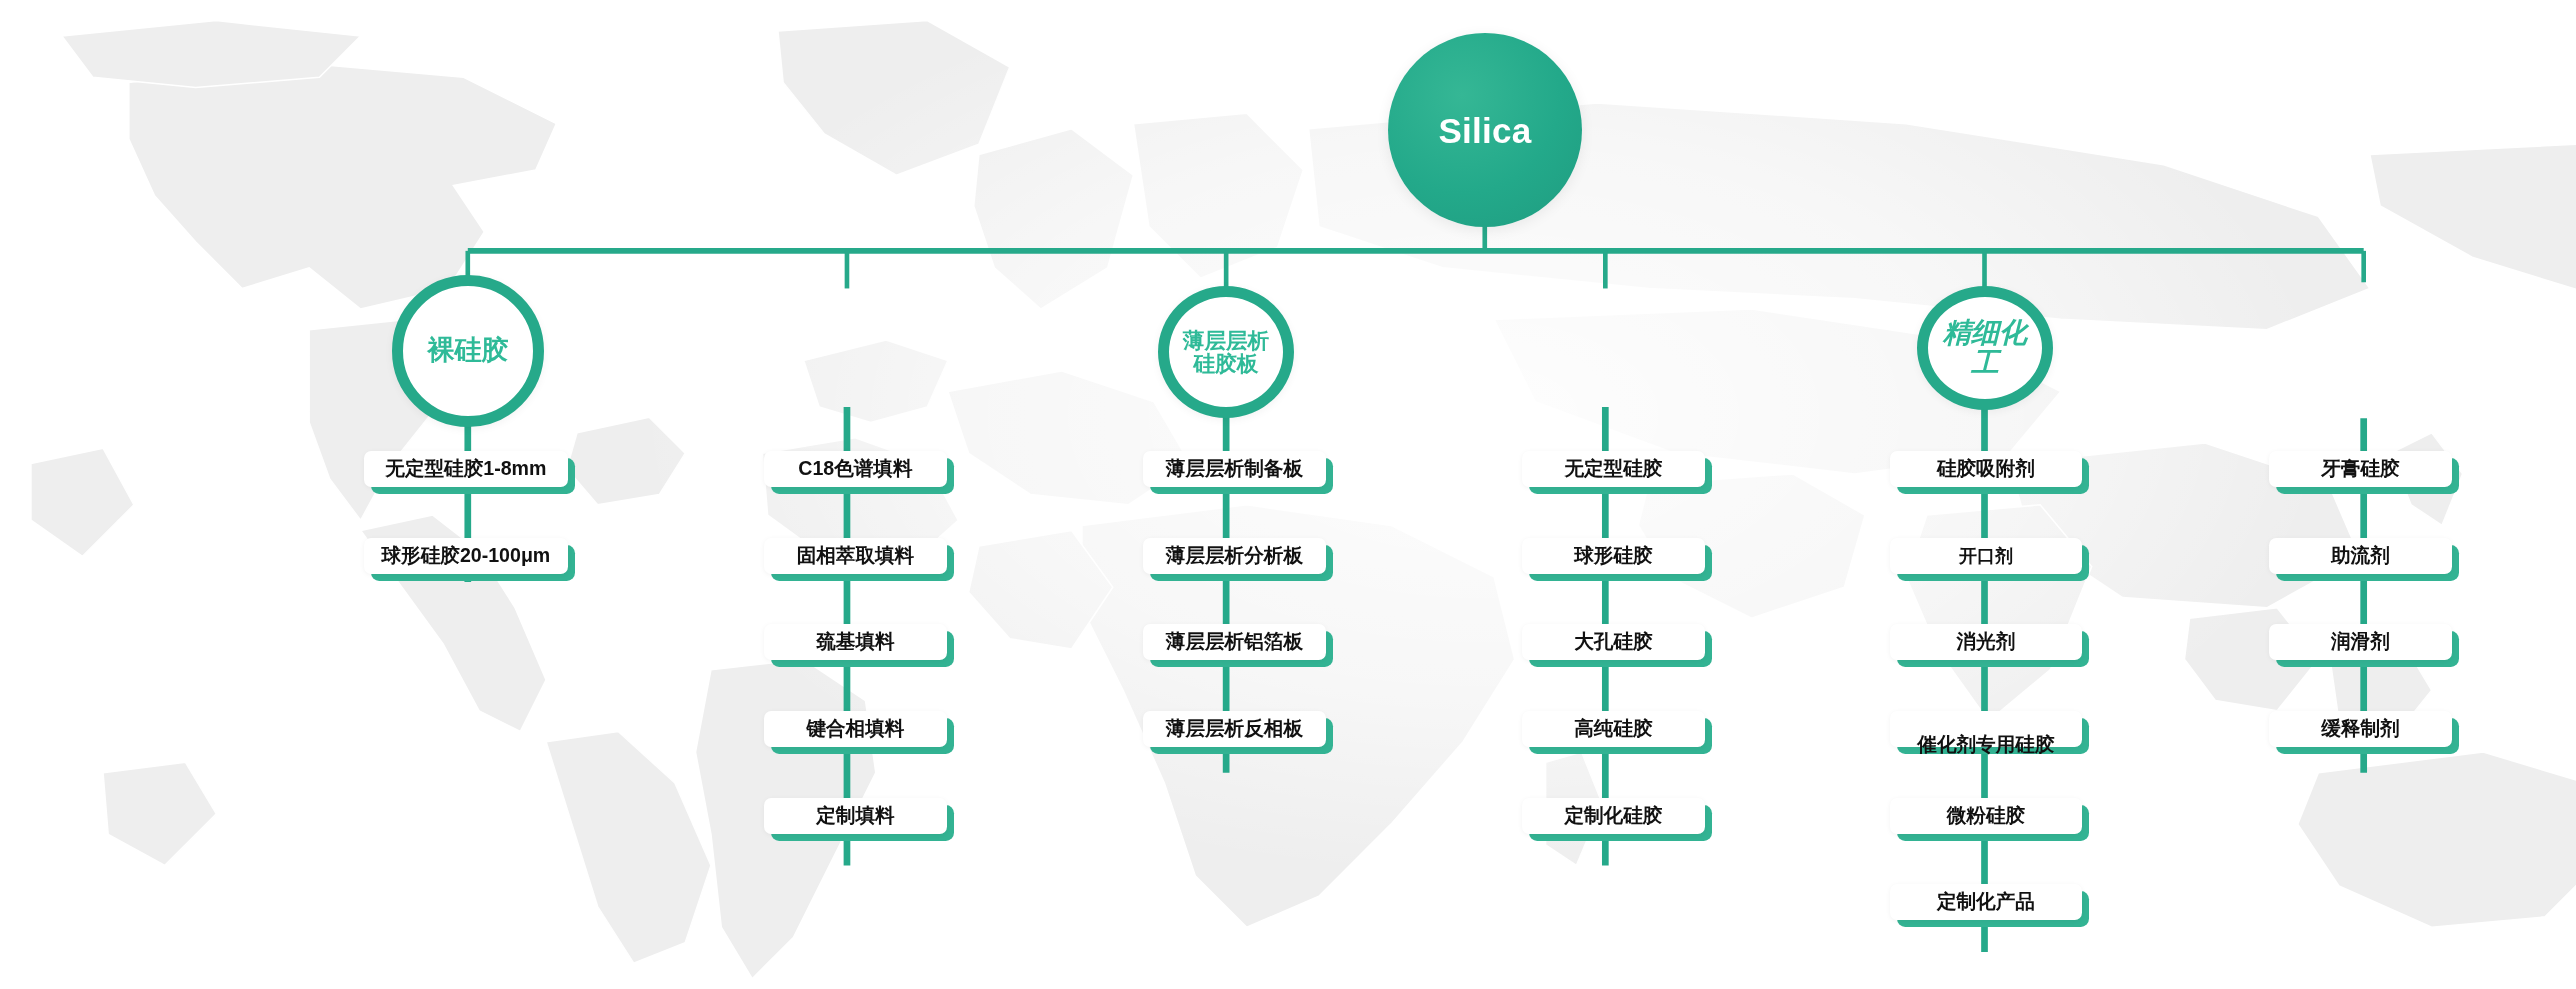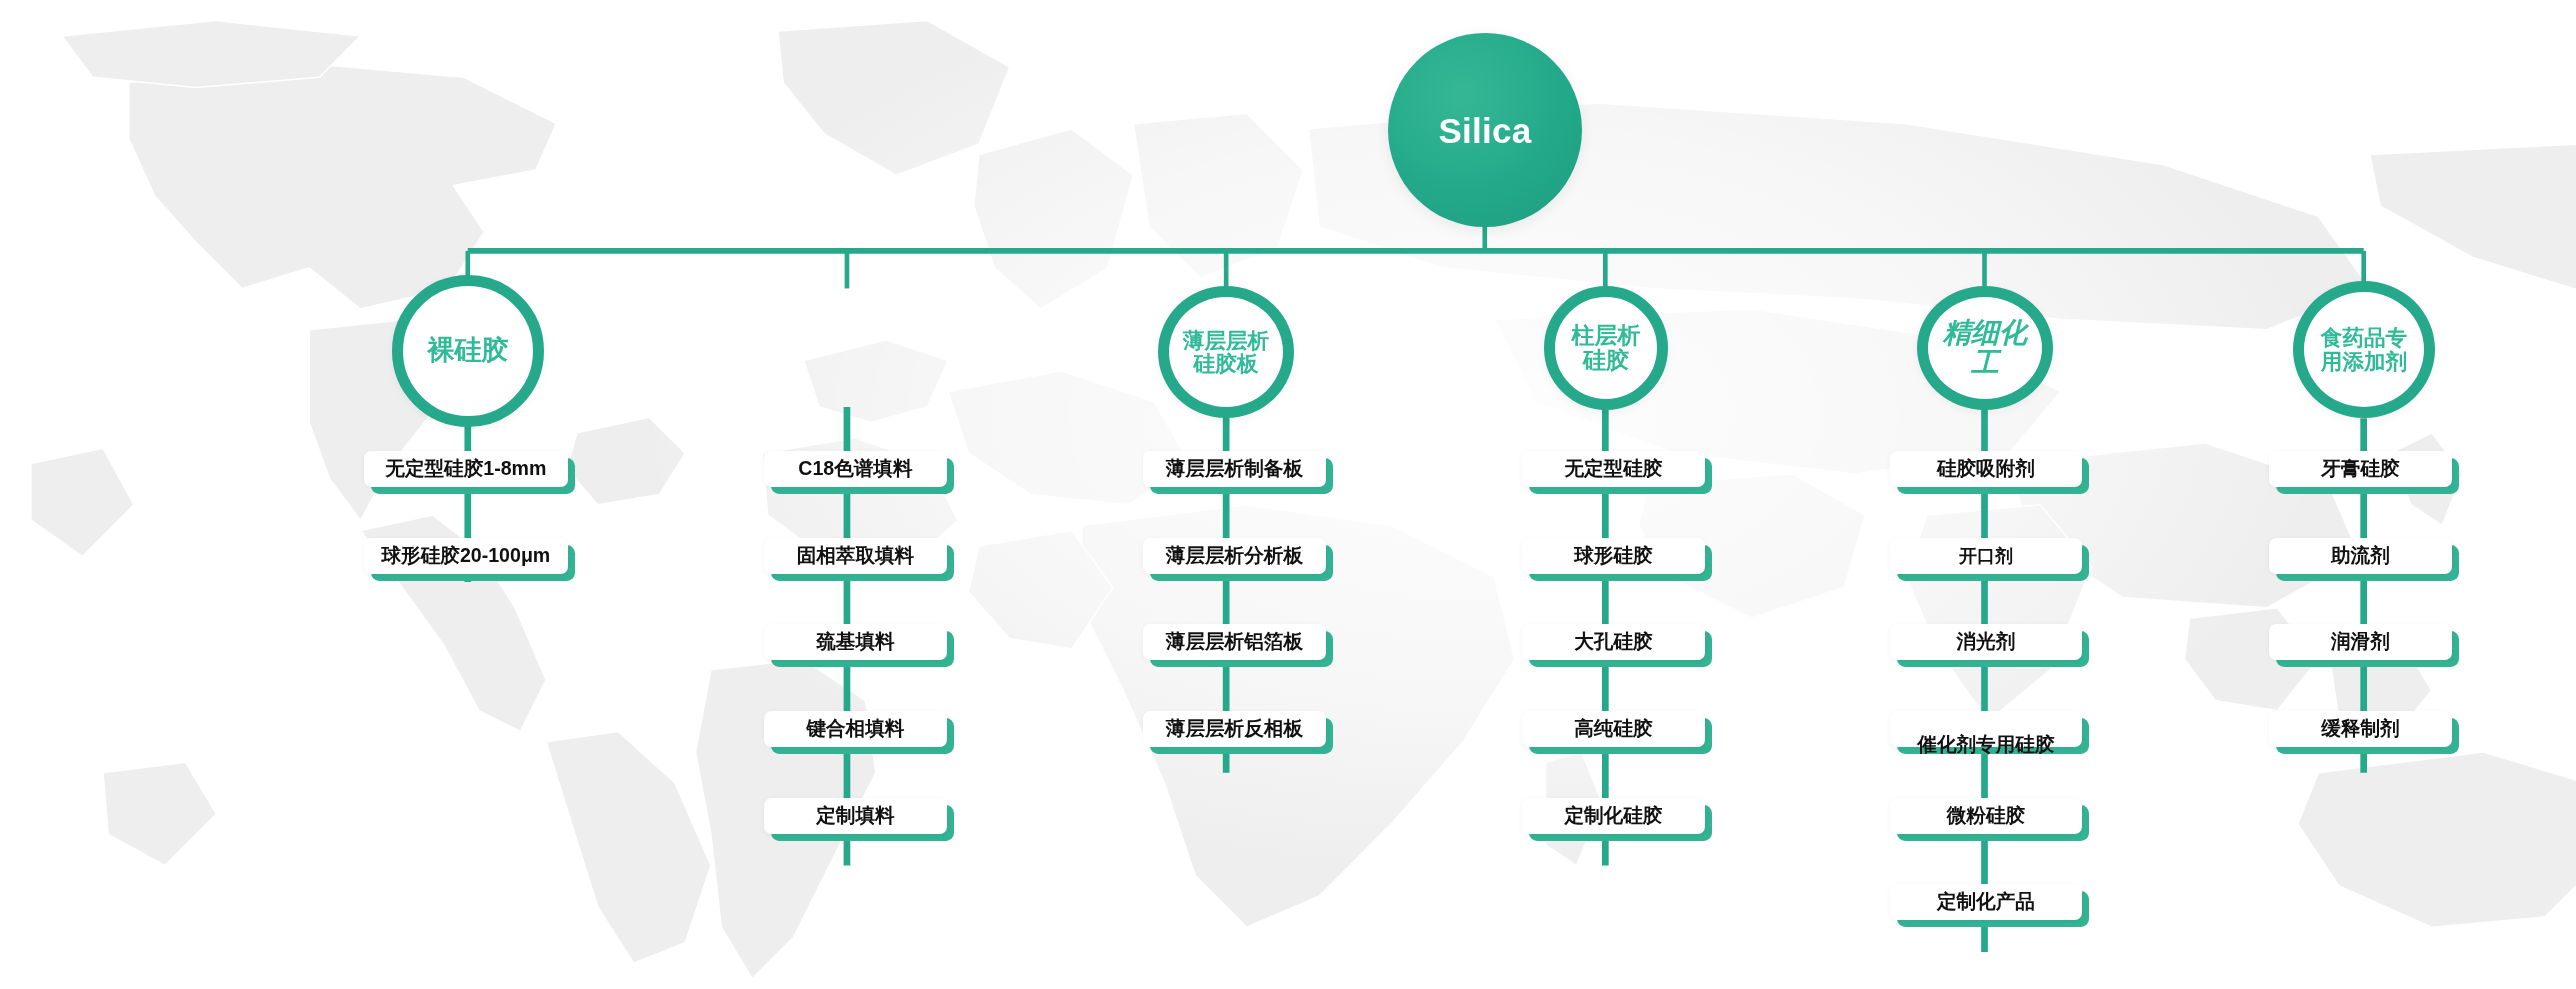--- a/index.html
+++ b/index.html
@@ -292,26 +292,20 @@
     </div>
     <div class="leaf" style="left:1143px; top:711px; width:190px; height:43px;">
       <div class="leaf-shadow"></div>
       <div class="leaf-face">
         <span class="leaf-label" style="font-size:19.6px;">薄层层析反相板</span>
       </div>
     </div>
   </div>
 
   <div class="branch" style="left:0; width:2968px;">
-    <div class="branch-circle" style="left:1544px; top:286px; width:124px; height:124px;">
-      <div class="branch-circle-label" style="font-size:23px;">
-        <div>柱层析</div>
-        <div>硅胶</div>
-      </div>
-    </div>
     <div class="leaf" style="left:1522px; top:451px; width:190px; height:43px;text-decoration:underline;">
       <div class="leaf-shadow"></div>
       <div class="leaf-face">
         <span class="leaf-label" style="font-size:19.6px;">无定型硅胶</span>
       </div>
     </div>
     <div class="leaf" style="left:1522px; top:538px; width:190px; height:43px;">
       <div class="leaf-shadow"></div>
       <div class="leaf-face">
         <span class="leaf-label" style="font-size:19.6px;">球形硅胶</span>
@@ -373,26 +367,20 @@
     </div>
     <div class="leaf" style="left:1890px; top:884px; width:199px; height:43px;">
       <div class="leaf-shadow"></div>
       <div class="leaf-face">
         <span class="leaf-label" style="font-size:19.6px;">定制化产品</span>
       </div>
     </div>
   </div>
 
   <div class="branch" style="left:0; width:2968px;">
-    <div class="branch-circle" style="left:2293px; top:281px; width:142px; height:137px;">
-      <div class="branch-circle-label" style="font-size:21.6px;">
-        <div>食药品专</div>
-        <div>用添加剂</div>
-      </div>
-    </div>
 
     <div class="leaf" style="left:2269px; top:451px; width:190px; height:43px;">
       <div class="leaf-shadow"></div>
       <div class="leaf-face">
         <span class="leaf-label" style="font-size:19.6px;">牙膏硅胶</span>
       </div>
     </div>
     <div class="leaf" style="left:2269px; top:538px; width:190px; height:43px;">
       <div class="leaf-shadow"></div>
       <div class="leaf-face">

